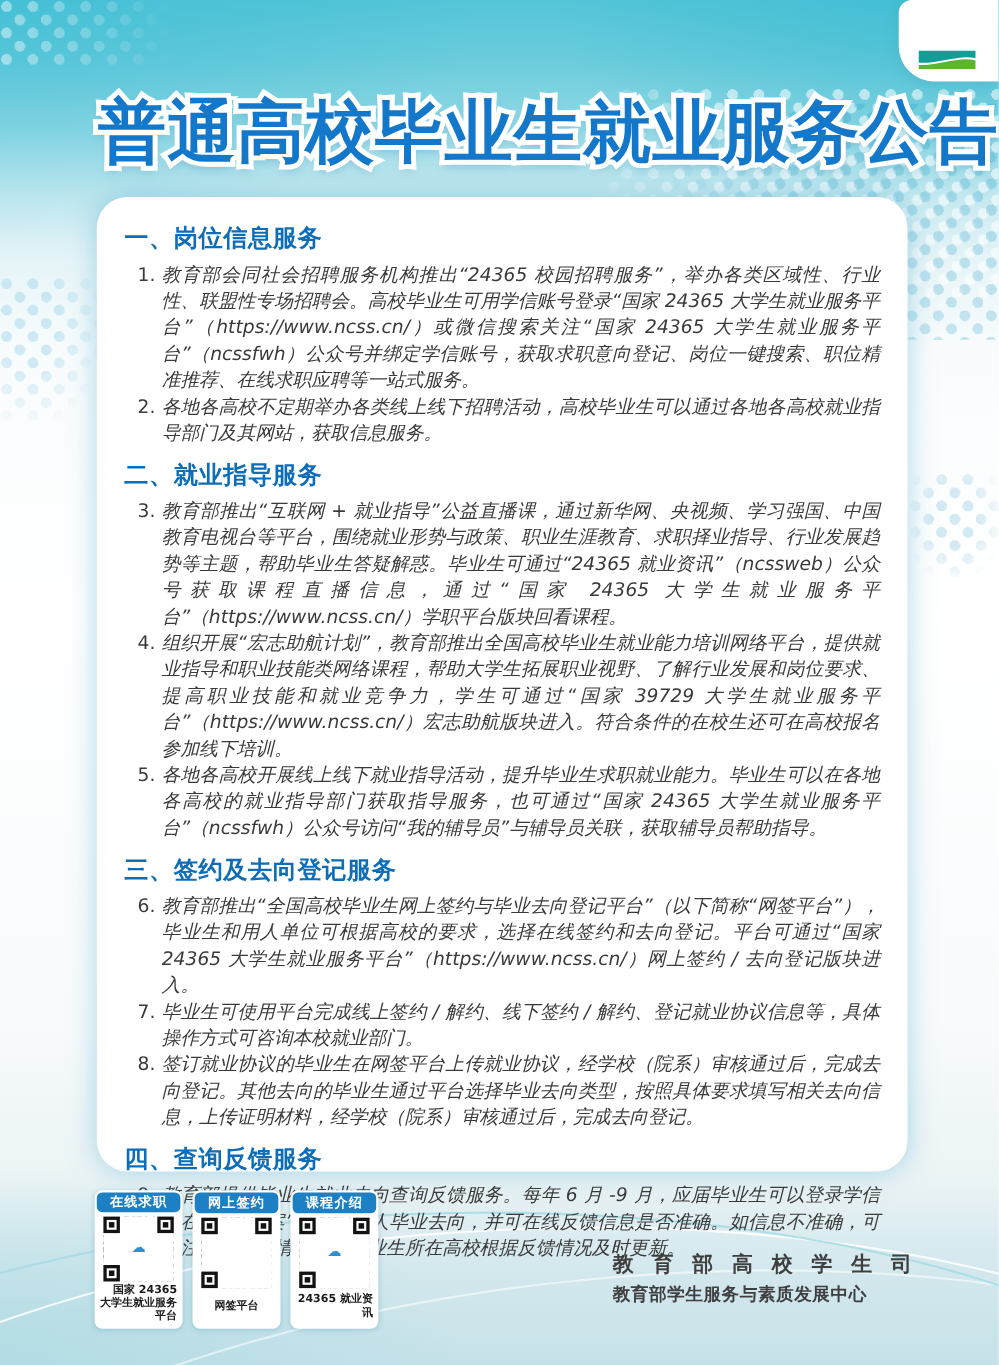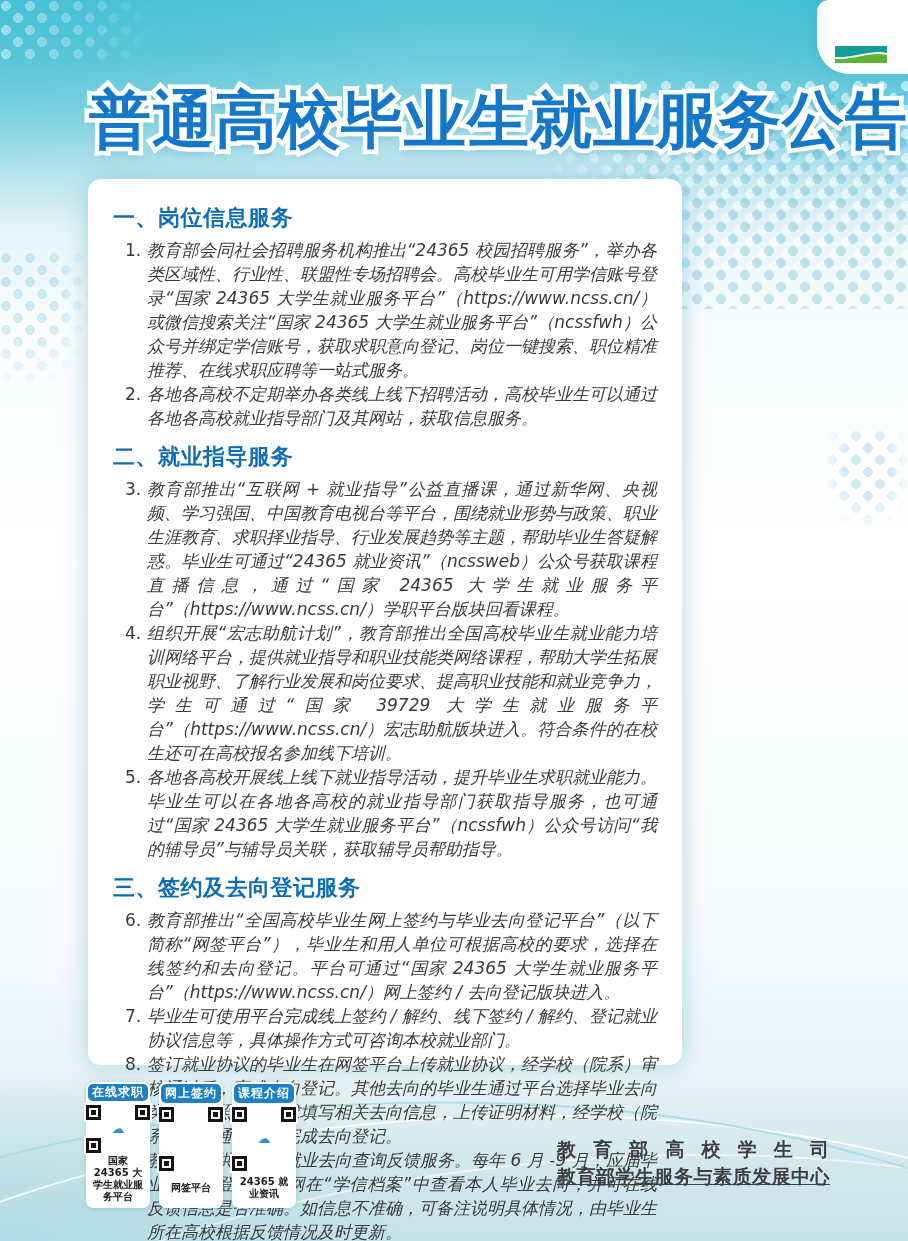--- a/index.html
+++ b/index.html
@@ -43,50 +43,50 @@
   .corner{position:absolute;right:0;top:0;width:91px;height:74px;background:#fff;
     border-radius:12px 0 0 32px;box-shadow:0 3px 12px rgba(60,150,180,.28);}
   .brand{position:absolute;left:18px;top:46px;}
   
   .title-wrap{position:absolute;left:0;right:0;top:80px;text-align:right;font-weight:bold;
     font-size:62px;letter-spacing:1px;line-height:80px;white-space:nowrap;}
   .title-stroke{position:absolute;left:0;right:0;color:#fff;-webkit-text-stroke:9px #ffffff;
     text-shadow:0 5px 9px rgba(50,125,175,.38);}
   .title-fill{position:relative;color:#1478ca;}
   
-  .card{position:absolute;left:88px;top:179px;width:594px;height:886px;background:#ffffff;
-    border-radius:13px;box-shadow:0 0 24px rgba(96,182,214,.50);
+  .card{position:absolute;left:88px;top:179px;width:737px;height:886px;background:#ffffff;
+    border-radius:28px;box-shadow:0 0 24px rgba(96,182,214,.50);
     padding:26px 25px 0 25px;box-sizing:border-box;}
   .sec-h{font-size:22px;line-height:26px;font-weight:bold;color:#0d6db6;margin:14px 0 7px;letter-spacing:.5px;}
   .sec-h.first{margin-top:0;}
   .item{display:flex;margin-left:12px;font-size:17px;line-height:24px;color:#3a3a3a;}
   .num{flex:0 0 22px;}
   .txt{flex:1;margin:0;text-align:justify;font-style:italic;}
   
   .qrrow{position:absolute;left:86px;top:1082px;display:flex;gap:9px;}
-  .qrcard{width:64px;height:126px;background:#fff;border-radius:7px;padding:2px;box-sizing:border-box;
+  .qrcard{width:80px;height:126px;background:#fff;border-radius:7px;padding:2px;box-sizing:border-box;
     box-shadow:0 1px 5px rgba(80,150,180,.35);display:flex;flex-direction:column;align-items:center;}
   .qrtab{width:100%;height:19px;background:#1d80c4;border-radius:5px;color:#fff;font-size:12px;
     font-weight:bold;display:flex;align-items:center;justify-content:center;letter-spacing:1px;box-sizing:border-box;}
   .qr{position:relative;width:64px;height:64px;margin-top:4px;background-color:#fff;
     background-image:
       repeating-linear-gradient(90deg,#151515 0 3px,#fff 3px 5px,#151515 5px 9px,#fff 9px 12px,#151515 12px 14px,#fff 14px 19px,#151515 19px 23px,#fff 23px 26px),
       repeating-linear-gradient(0deg,#151515 0 4px,#fff 4px 7px,#151515 7px 9px,#fff 9px 13px,#151515 13px 16px,#fff 16px 21px,#151515 21px 24px,#fff 24px 27px);
     background-blend-mode:lighten;}
   .fp{position:absolute;width:15px;height:15px;background:#fff;border:3px solid #131313;box-sizing:border-box;box-shadow:0 0 0 2px #fff;}
   .fp::after{content:"";position:absolute;inset:2px;background:#131313;}
   .fp.tl{left:0;top:0}.fp.tr{right:0;top:0}.fp.bl{left:0;bottom:0}
   .qrcloud{position:absolute;left:50%;top:50%;transform:translate(-50%,-50%);width:18px;height:16px;
     background:#fff;border-radius:3px;color:#2e8fd6;font-size:13px;line-height:16px;text-align:center;font-weight:bold;}
-  .qrcap{flex:1;display:flex;align-items:center;justify-content:center;text-align:center;
+  .qrcap{flex:1;display:flex;align-items:center;justify-content:center;text-align:right;
     font-size:10px;font-weight:bold;color:#1c1c1c;line-height:12px;padding:2px 3px 3px;}
   
   .org{position:absolute;right:79px;top:1136px;width:272px;color:#3f3f3f;font-weight:bold;}
   .org-l1{font-size:19px;line-height:27px;text-align:justify;text-align-last:justify;}
-  .org-l2{font-size:19px;line-height:27px;letter-spacing:.5px;white-space:nowrap;text-decoration:underline;}
+  .org-l2{font-size:16px;line-height:27px;letter-spacing:.5px;white-space:nowrap;}
 </style>
 </head>
 <body>
 
 <div class="stage">
 
   <div class="dots d1"></div>
   <div class="dots d2"></div>
   <div class="dots d3"></div>
   <div class="dots d4"></div>
@@ -141,20 +141,21 @@
     </div>
     <div class="item">
       <span class="num">7.</span>
       <p class="txt">毕业生可使用平台完成线上签约 / 解约、线下签约 / 解约、登记就业协议信息等，具体操作方式可咨询本校就业部门。</p>
     </div>
     <div class="item">
       <span class="num">8.</span>
       <p class="txt">签订就业协议的毕业生在网签平台上传就业协议，经学校（院系）审核通过后，完成去向登记。其他去向的毕业生通过平台选择毕业去向类型，按照具体要求填写相关去向信息，上传证明材料，经学校（院系）审核通过后，完成去向登记。</p>
     </div>
 
+    <h2 class="sec-h">四、查询反馈服务</h2>
     <div class="item">
       <span class="num">9.</span>
       <p class="txt">教育部提供毕业生就业去向查询反馈服务。每年 6 月 -9 月，应届毕业生可以登录学信网在“学信档案”中查看本人毕业去向，并可在线反馈信息是否准确。如信息不准确，可备注说明具体情况，由毕业生所在高校根据反馈情况及时更新。</p>
     </div>
 
   </div>
 
   <div class="qrrow">
 
     <div class="qrcard">

